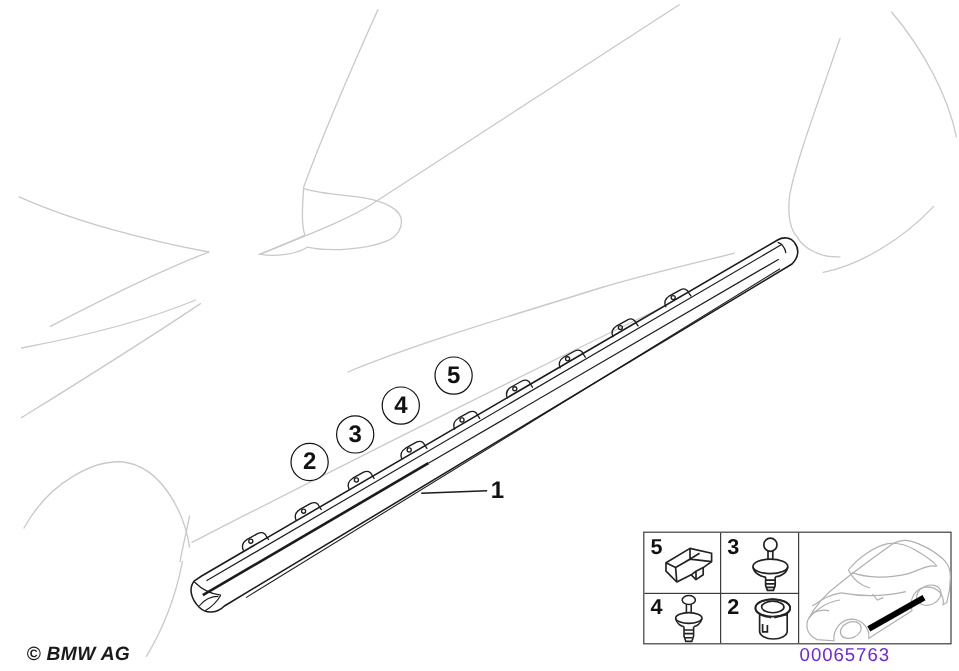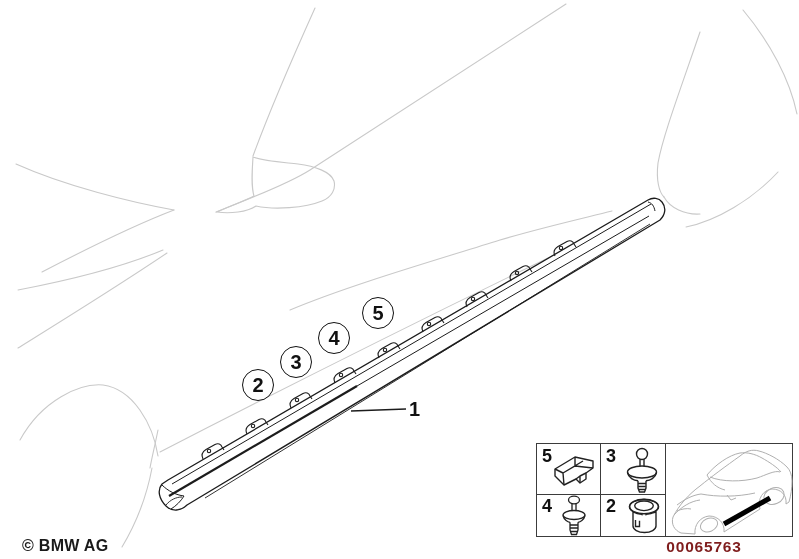--- a/index.html
+++ b/index.html
@@ -23,25 +23,25 @@
     border:1px solid #3c3c3c;background:#fff;box-sizing:border-box;
   }
   .legend-divider-v{position:absolute;top:0;width:1px;height:100%;background:#3c3c3c;}
   .legend-divider-h{position:absolute;left:0;height:1px;background:#3c3c3c;}
   .legend-num{
     position:absolute;font-weight:bold;font-size:18px;color:#111;line-height:1;
   }
   .legend-icon{position:absolute;}
   .copyright{
     position:absolute;left:22px;top:537px;font-weight:bold;font-size:16px;
-    color:#1a1a1a;letter-spacing:0.3px;
+    color:#1a1a1a;letter-spacing:0.3px;font-style:italic;
   }
   .drawing-number{
     position:absolute;left:648px;top:538px;width:112px;text-align:center;
-    font-size:15.5px;color:#7f1d1d;letter-spacing:0.8px;font-weight:bold;
+    font-size:15.5px;color:#6d28d9;letter-spacing:0.8px;
   }
 </style>
 </head>
 <body>
 
 <svg class="diagram-svg" width="799" height="559" viewBox="0 0 799 559">
 
   <g fill="none" stroke="#c9c9c9" stroke-width="1.1" stroke-linecap="round">
     <path d="M315,8 C297,48 268,115 253,156"></path>
     <path d="M253,157 C252,172 251,186 254,196 C244,201 228,207 217,212 C230,214 247,212 256,206 C274,210 305,208 322,201 C332,197 336,189 334,181 C331,172 315,166 298,164 C280,162 264,161 253,157 Z"></path>

